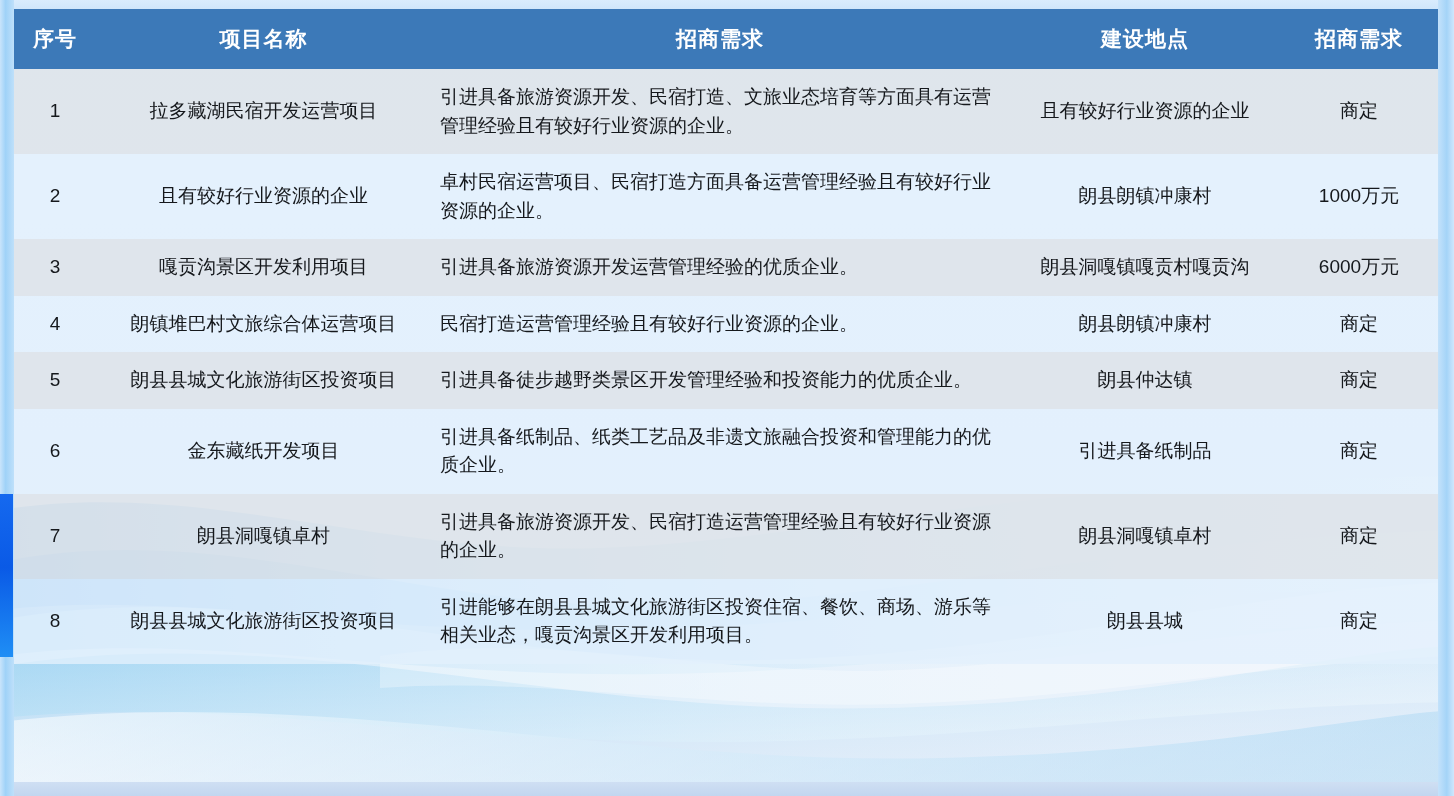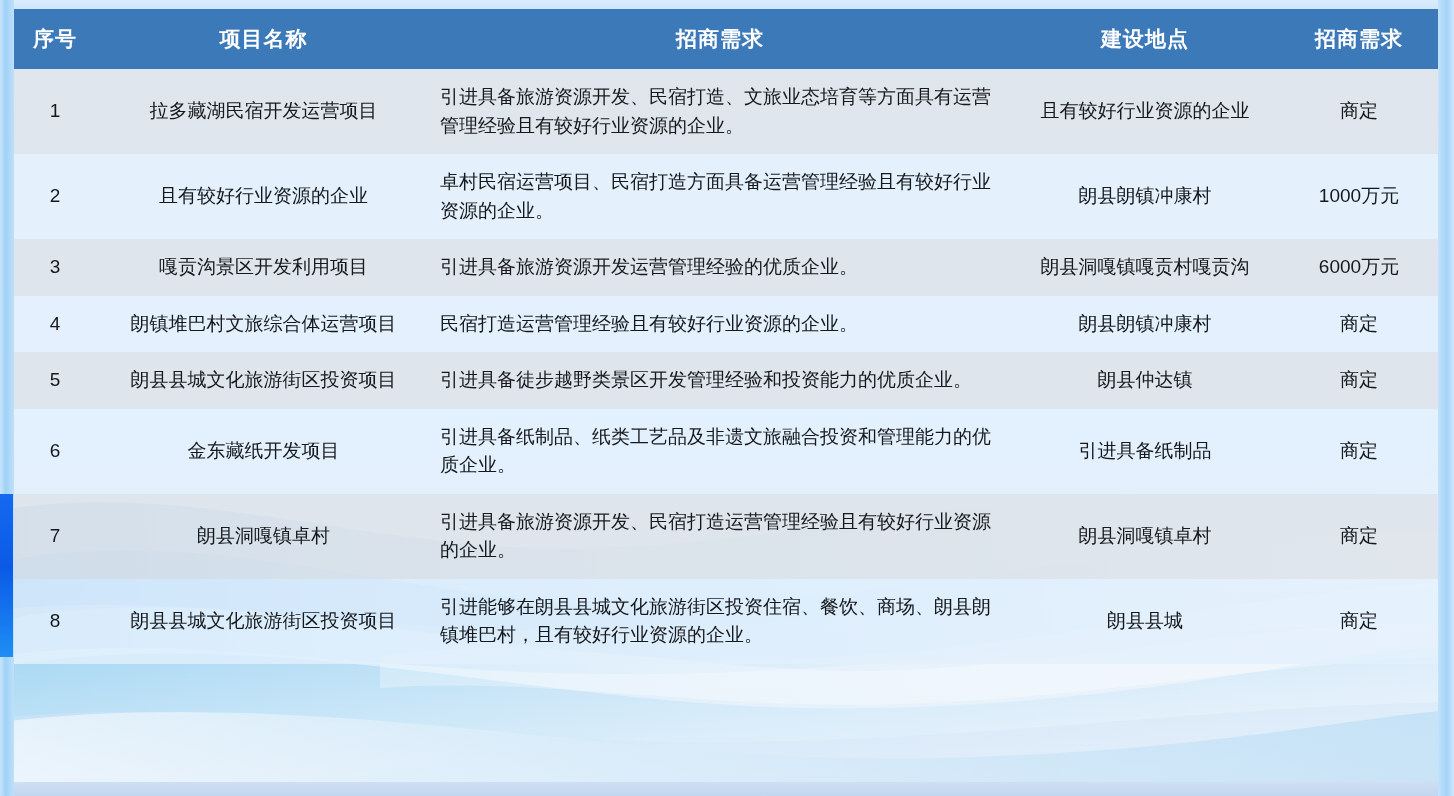--- a/index.html
+++ b/index.html
@@ -301,21 +301,21 @@
             </td>
         </tr>
         <tr class="even">
           <td class="c-no">
               <span class="no-inner">8</span>
             </td>
           <td class="c-name">
               <span class="name-inner">朗县县城文化旅游街区投资项目</span>
             </td>
           <td class="c-demand">
-              <span class="demand-inner">引进能够在朗县县城文化旅游街区投资住宿、餐饮、商场、朗县朗镇堆巴村，且有较好行业资源的企业。</span>
+              <span class="demand-inner">引进能够在朗县县城文化旅游街区投资住宿、餐饮、商场、游乐等相关业态，嘎贡沟景区开发利用项目。</span>
             </td>
           <td class="c-place">
               <span class="place-inner">朗县县城</span>
             </td>
           <td class="c-amount">
               <span class="amount-inner">商定</span>
             </td>
         </tr>
       </tbody>
     </table>

